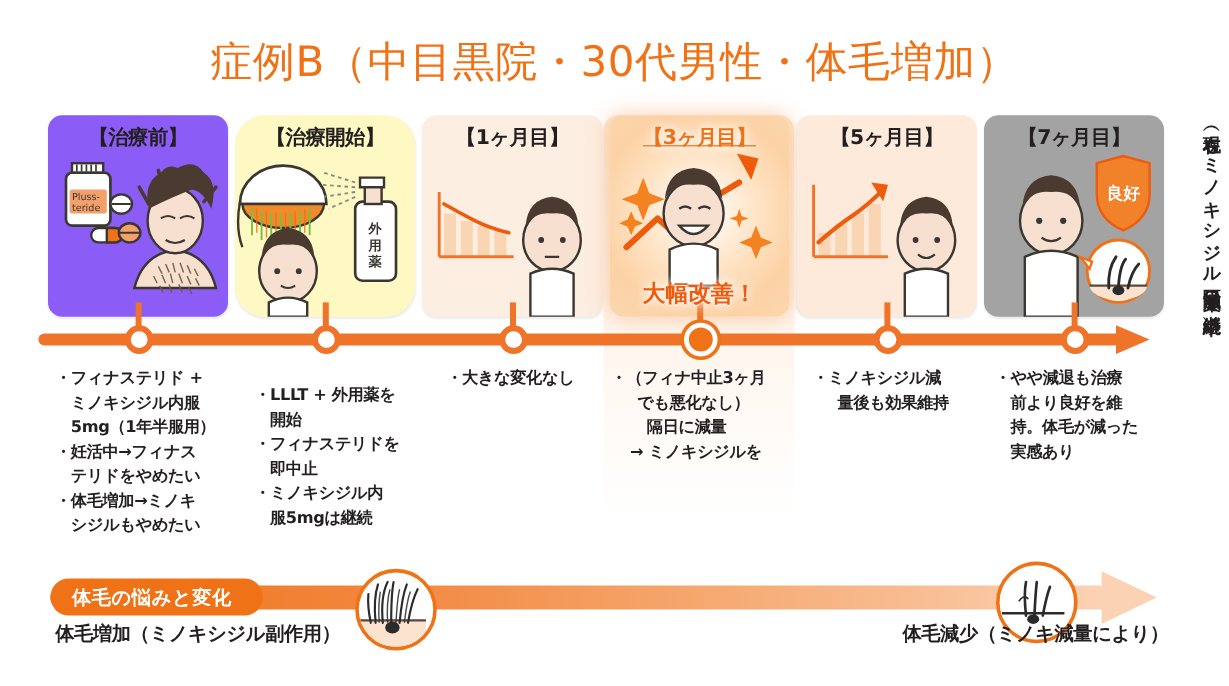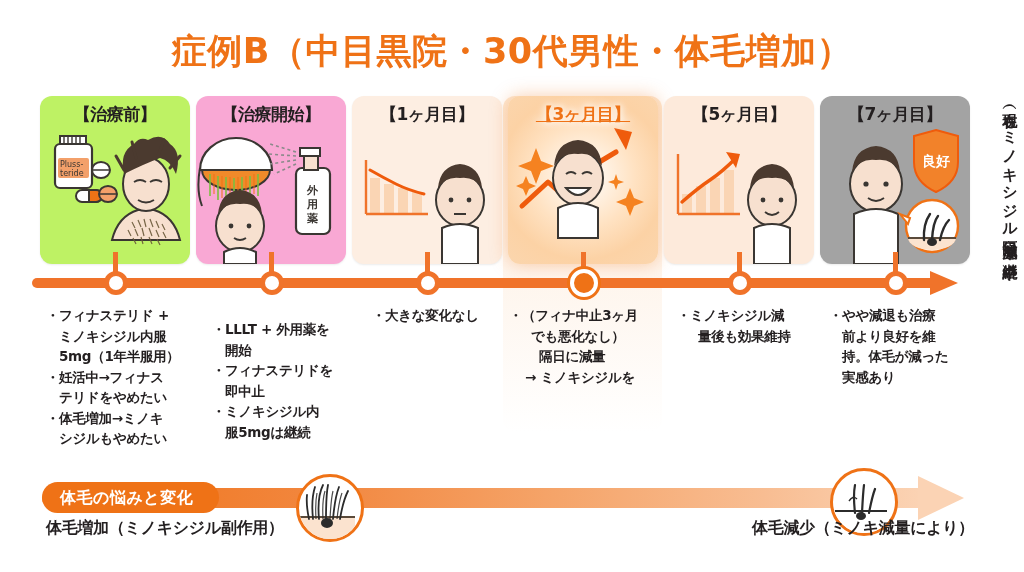--- a/index.html
+++ b/index.html
@@ -10,43 +10,43 @@
     font-family:"DejaVu Sans","Liberation Sans",sans-serif;
     color:#231f20;
     position:relative;
   }
   .page{position:relative;width:1024px;height:572px;}
 
   
   .title{
     position:absolute;left:0;top:28px;width:1024px;
     text-align:center;
-    font-size:35px;font-weight:bold;letter-spacing:.5px;
+    font-size:35px;font-weight:normal;letter-spacing:.5px;
     color:#ef7216;
     text-shadow:0 1px 0 #fff;
     white-space:nowrap;
   }
 
   
   .cards{
     position:absolute;left:40px;top:96px;
     width:930px;height:168px;
     display:flex;gap:6px;
   }
   .card{
     position:relative;
     width:150px;height:168px;
     border-radius:12px;
     background:#f4f3f1;
     box-shadow:0 1px 2px rgba(0,0,0,.08);
     overflow:hidden;
     flex:0 0 150px;
   }
-  .card.c1{background:#bef264;}
-  .card.c2{background:#f9a8d4;}
+  .card.c1{background:#8b5cf6;}
+  .card.c2{background:#fef9c3;border-radius:25px;}
   .card.c3{background:#fdeee2;}
   .card.c4{
     background:radial-gradient(circle at 50% 48%,#ffffff 0%,#ffe2c2 45%,#fcd2a5 72%,#fbd6ae 100%);
     box-shadow:0 0 18px rgba(239,114,22,.35);
   }
   .card.c5{background:#fdeadb;}
   .card.c6{background:#a3a3a3;}
 
   .card-head{
     position:absolute;left:0;top:7px;width:100%;
@@ -305,20 +305,21 @@
             <path d="M108 52 l2 6 l6 2 l-6 2 l-2 6 l-2 -6 l-6 -2 l6 -2 z"></path>
           </g>
           <ellipse cx="70" cy="56" rx="25" ry="27" fill="#f7e0cf" stroke="#3a3632" stroke-width="2"></ellipse>
           <path d="M46 44 q2 -24 24 -26 q22 2 24 26 q-8 -14 -24 -12 q-16 -2 -24 12 z" fill="#4b3a2f"></path>
           <path d="M58 52 q5 -4 10 0" stroke="#3a3632" stroke-width="2" fill="none"></path>
           <path d="M74 52 q5 -4 10 0" stroke="#3a3632" stroke-width="2" fill="none"></path>
           <path d="M58 66 q12 14 24 0 z" fill="#fff" stroke="#3a3632" stroke-width="2"></path>
           <path d="M50 86 q20 -10 40 0 v30 h-40 z" fill="#fff" stroke="#3a3632" stroke-width="2"></path>
         </svg>
       </div>
+      <div class="improve">大幅改善！</div>
     </div>
 
     <div class="card c5">
       <div class="card-head">【5ヶ月目】</div>
       <div class="art">
         <svg width="150" height="142" viewBox="0 0 150 142">
           <g fill="#fad5b4">
             <rect x="18" y="72" width="10" height="20"></rect>
               <rect x="32" y="64" width="10" height="28"></rect>
             <rect x="46" y="56" width="10" height="36"></rect>

